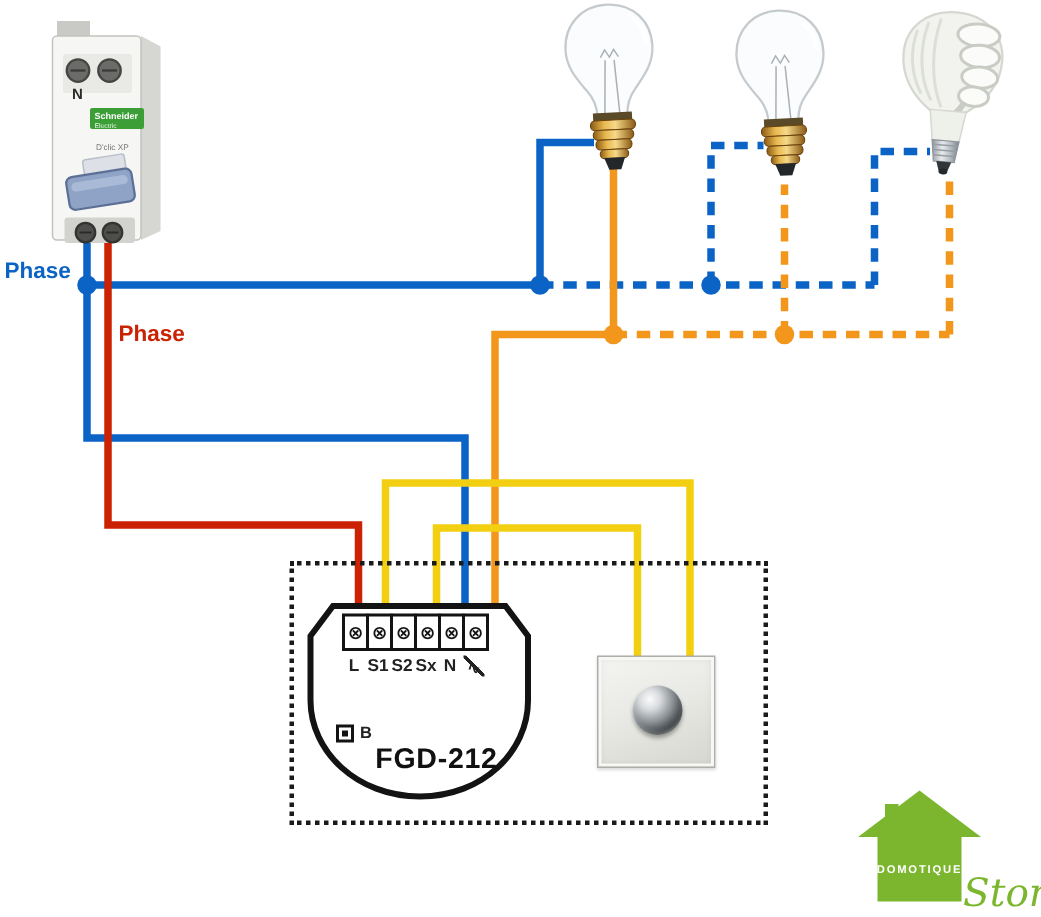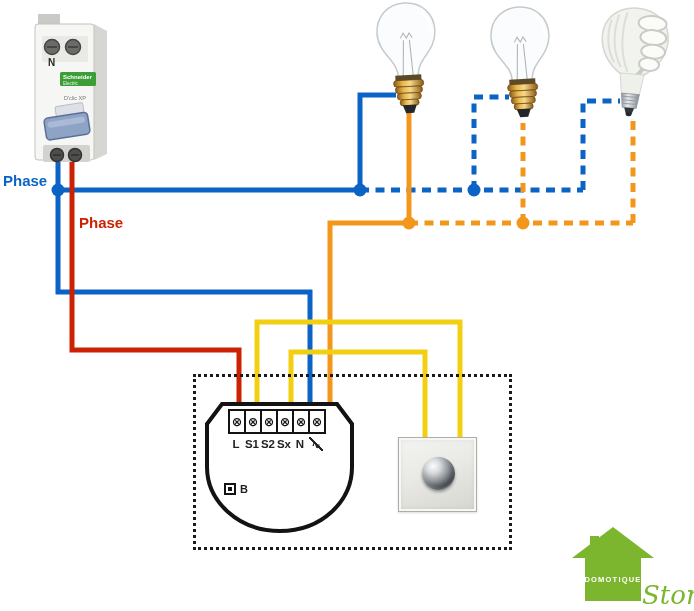--- a/index.html
+++ b/index.html
@@ -249,20 +249,21 @@
       <span class="term-lbl">S1</span>
       <span class="term-lbl">S2</span>
       <span class="term-lbl">Sx</span>
       <span class="term-lbl">N</span>
       <span class="term-lbl term-load">∿</span>
     </div>
     <div class="b-row">
       <span class="b-icon"></span>
       <span class="b-lbl">B</span>
     </div>
+    <div class="module-model">FGD-212</div>
   </div>
 
   <div class="switch-plate">
     <div class="switch-dome"></div>
   </div>
 
   <svg class="abs" style="left:560px;top:498px;" width="134" height="113" viewBox="0 0 134 113">
     <g style="fill:var(--logo-green)">
       <rect x="30" y="38" width="9" height="20"></rect>
       <polygon points="12,60 53,29 94,60"></polygon>

